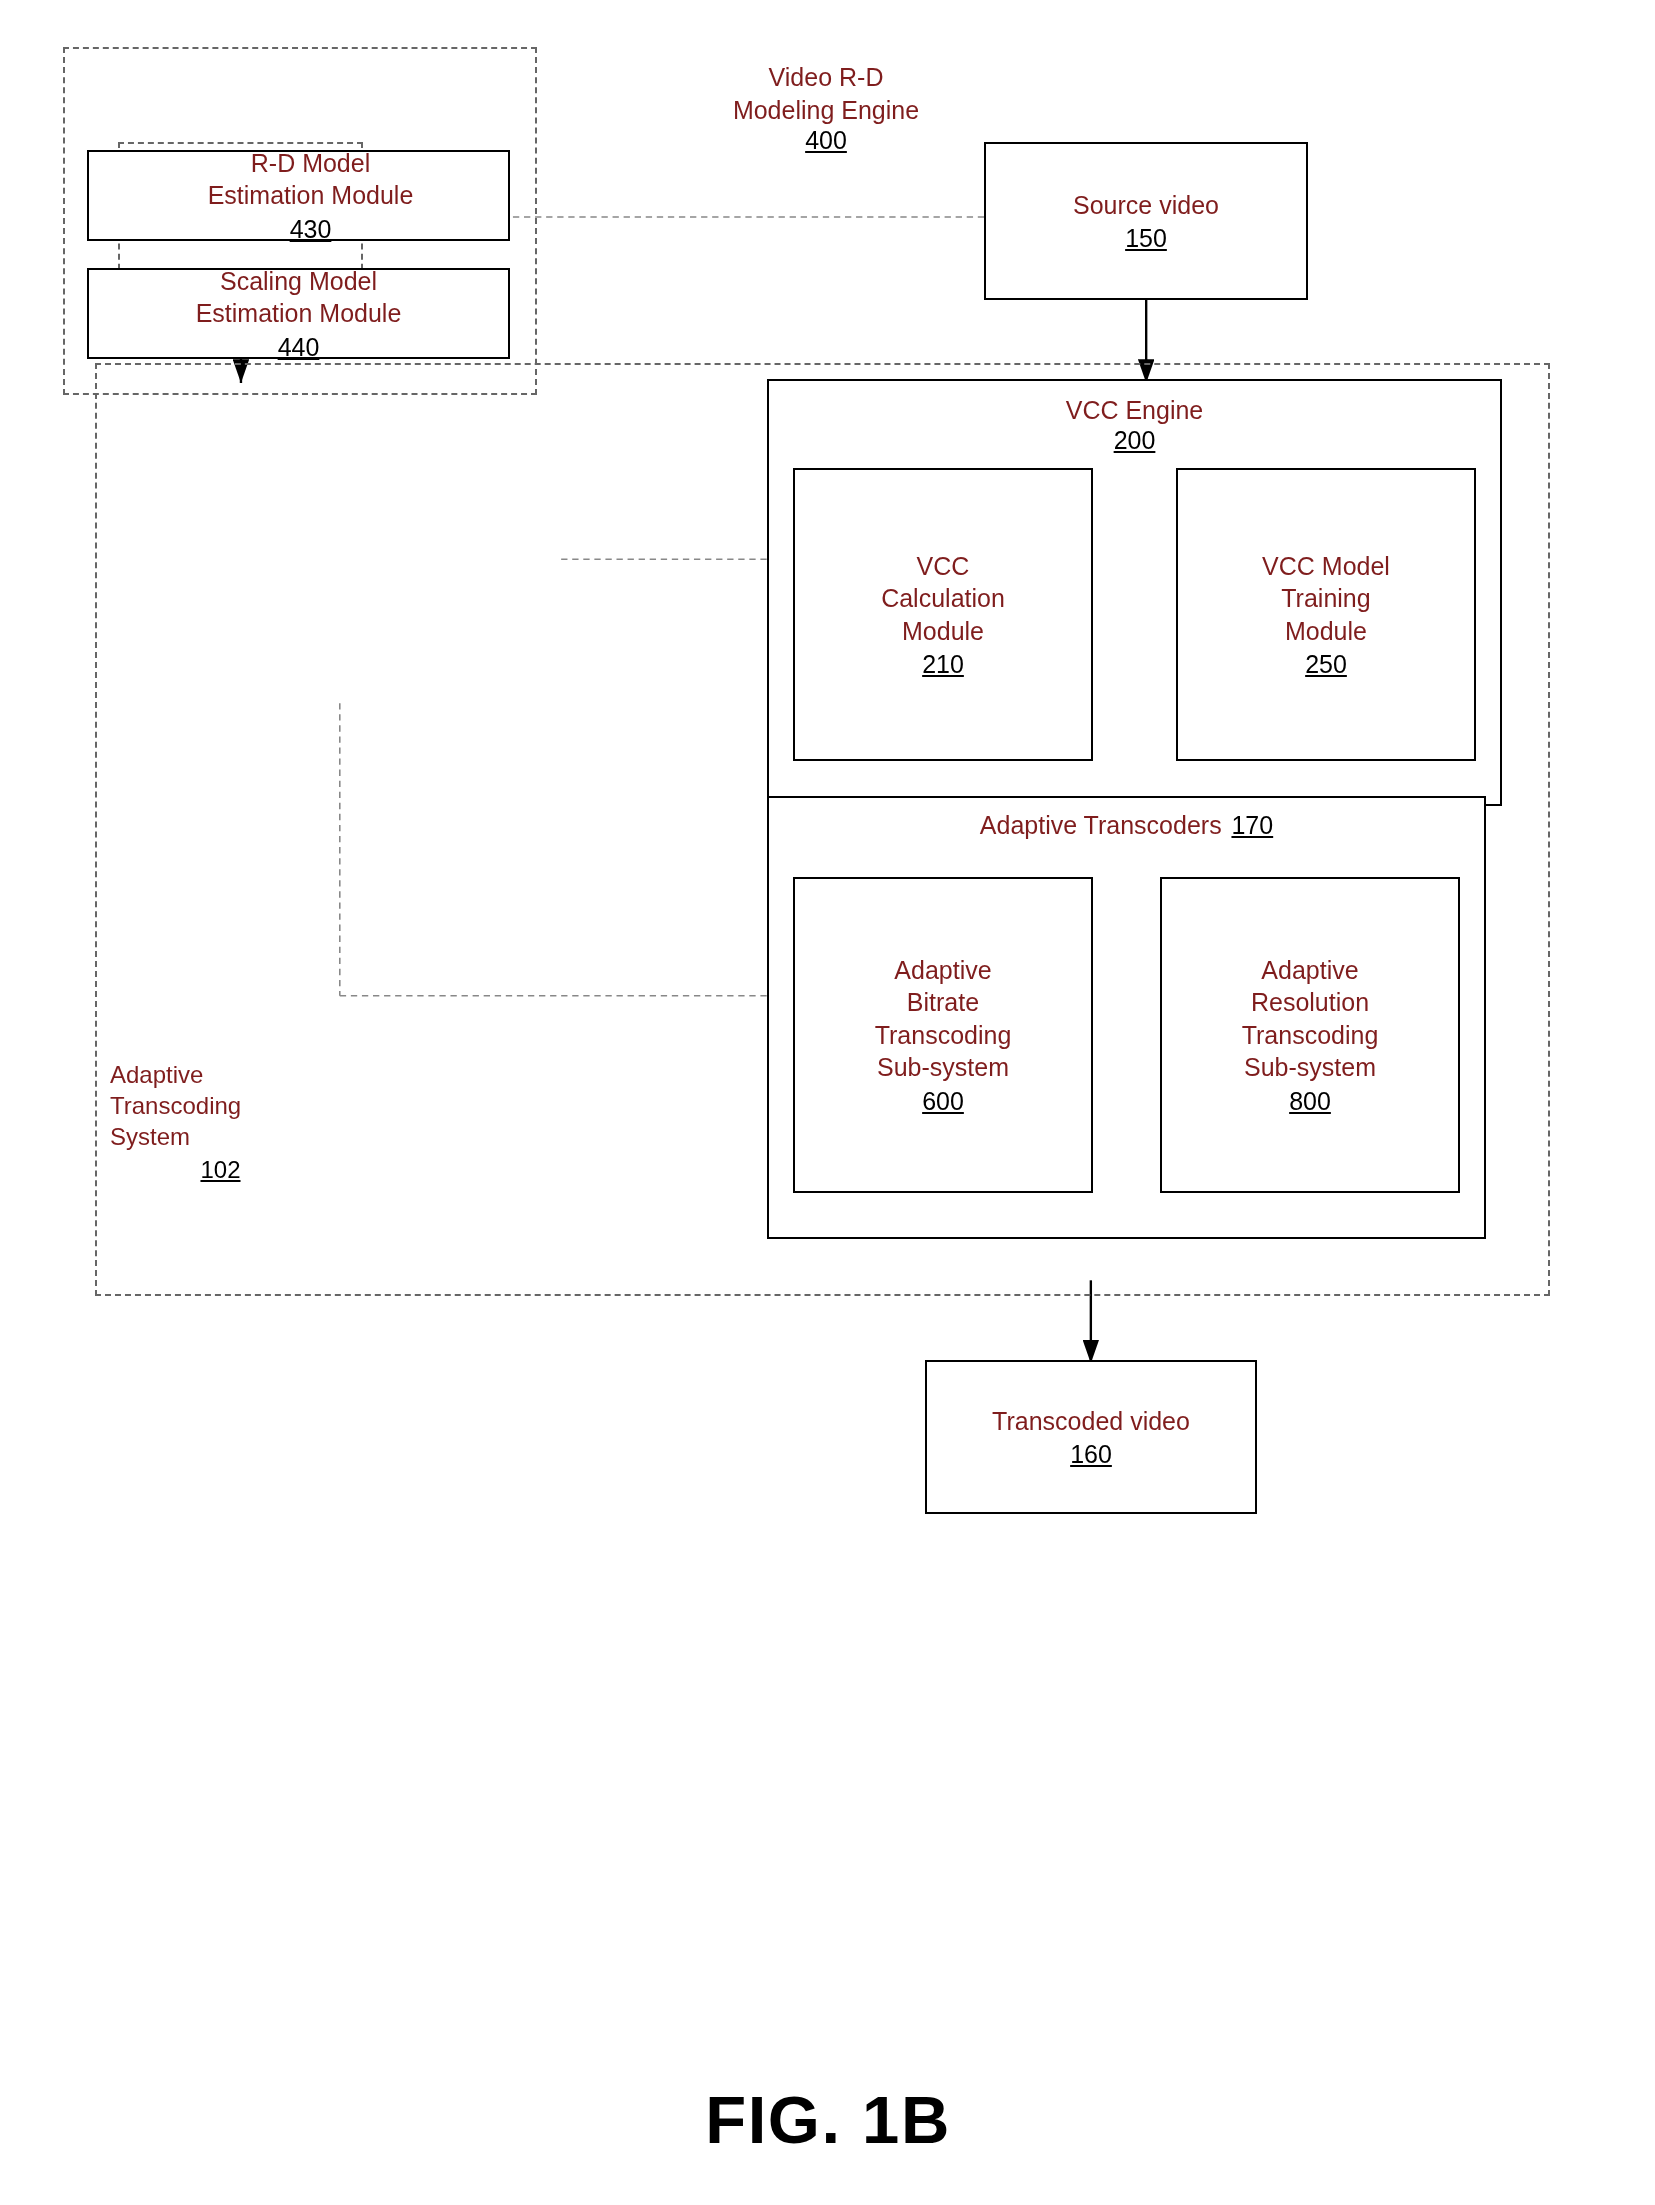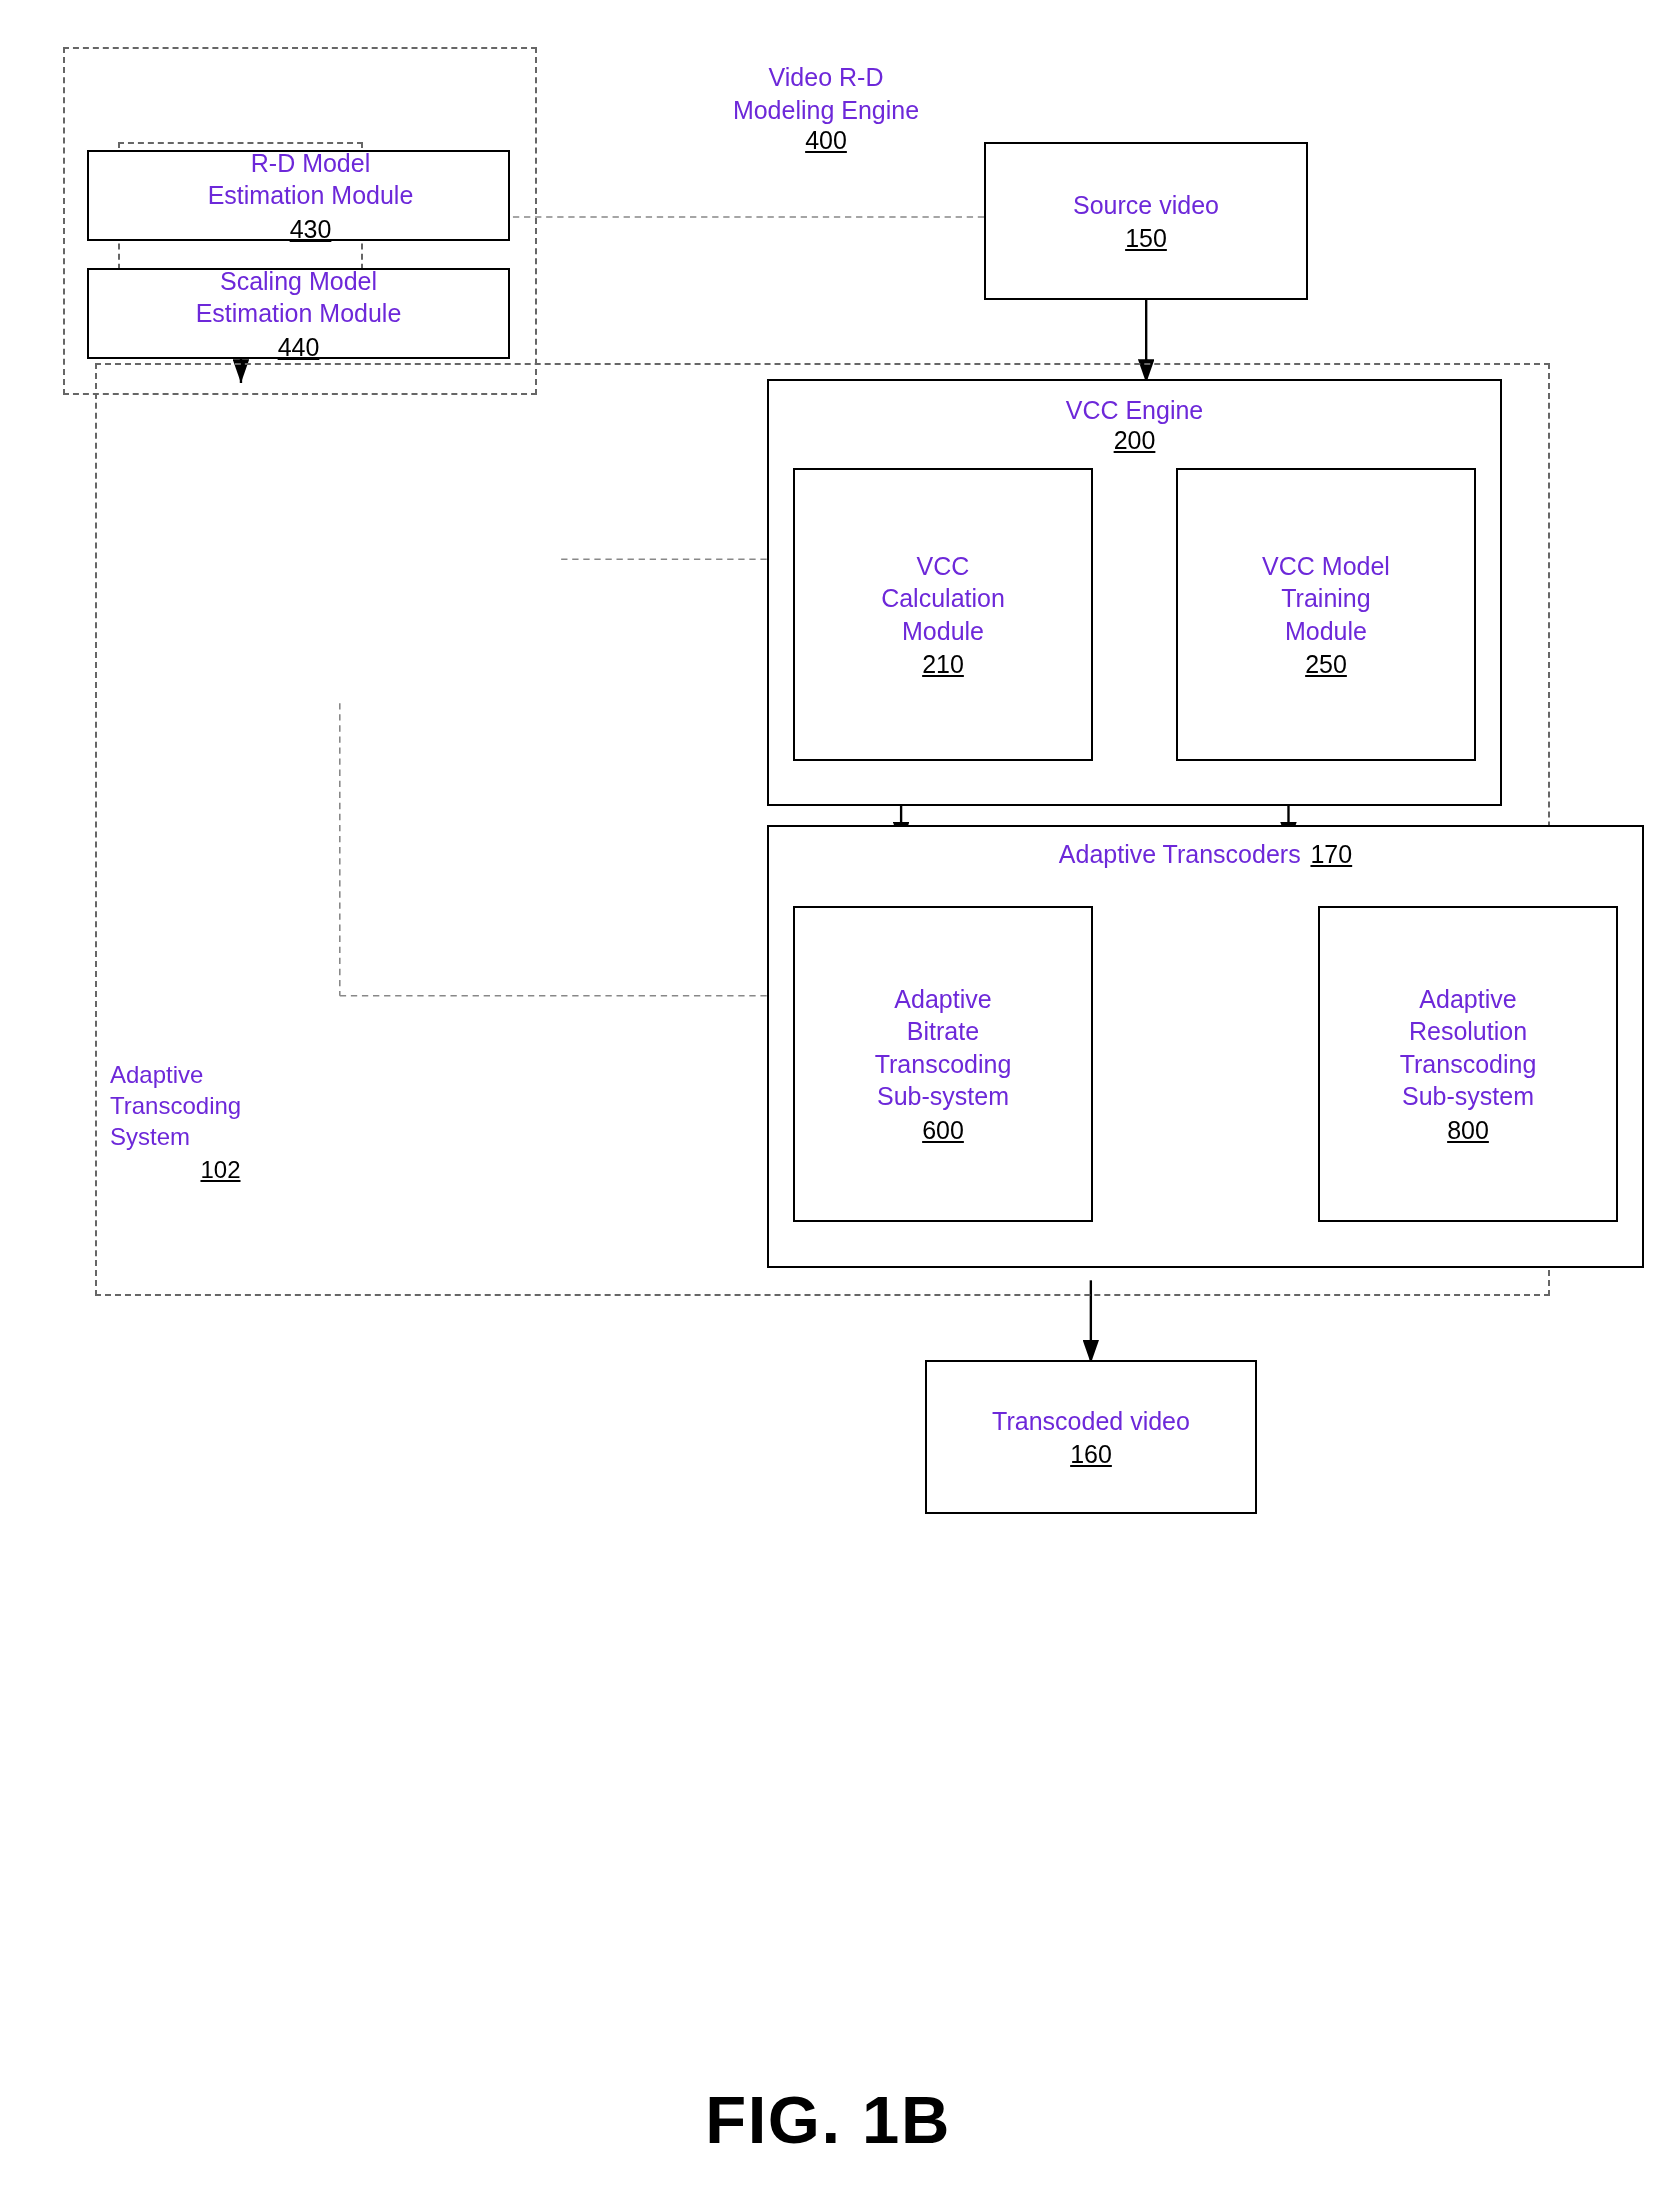--- a/index.html
+++ b/index.html
@@ -33,21 +33,21 @@
     }
 
     .box-dashed {
       border: 2px dashed #666;
       background: #fff;
     }
 
     .box-label {
       font-size: 25px;
       line-height: 1.3;
-      color: #6d28d9;
+      color: #7f1d1d;
     }
 
     .box-number {
       font-size: 25px;
       color: #000;
       text-decoration: underline;
       margin-top: 3.2px;
       text-align: center;
     }
 
@@ -156,21 +156,21 @@
       <span class="box-label">VCC<br>Calculation<br>Module</span>
       <span class="box-number">210</span>
     </div>
 
     <div class="box" style="position:absolute; right:24px; top:87px; width:300px; height:293px;">
       <span class="box-label">VCC Model<br>Training<br>Module</span>
       <span class="box-number">250</span>
     </div>
   </div>
 
-  <div class="box" style="left:704px; top:778px; width:877px; height:443px;">
+  <div class="box" style="left:704px; top:749px; width:719px; height:443px;">
     <div style="position:absolute; top:11px; left:0; width:100%; text-align:center;">
       <span class="box-label">Adaptive Transcoders</span>
       <span class="box-number" style="margin-left:6.3px;">170</span>
     </div>
 
     <div class="box" style="position:absolute; left:24px; top:79px; width:300px; height:316px;">
       <span class="box-label">Adaptive<br>Bitrate<br>Transcoding<br>Sub-system</span>
       <span class="box-number">600</span>
     </div>
 

